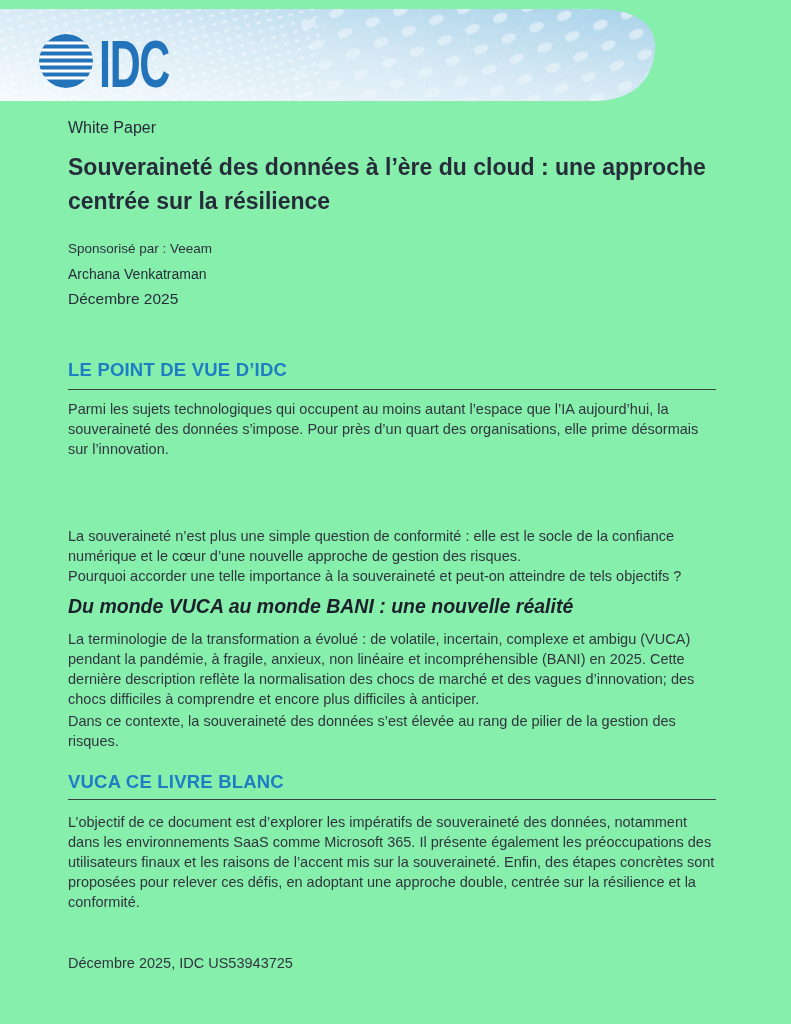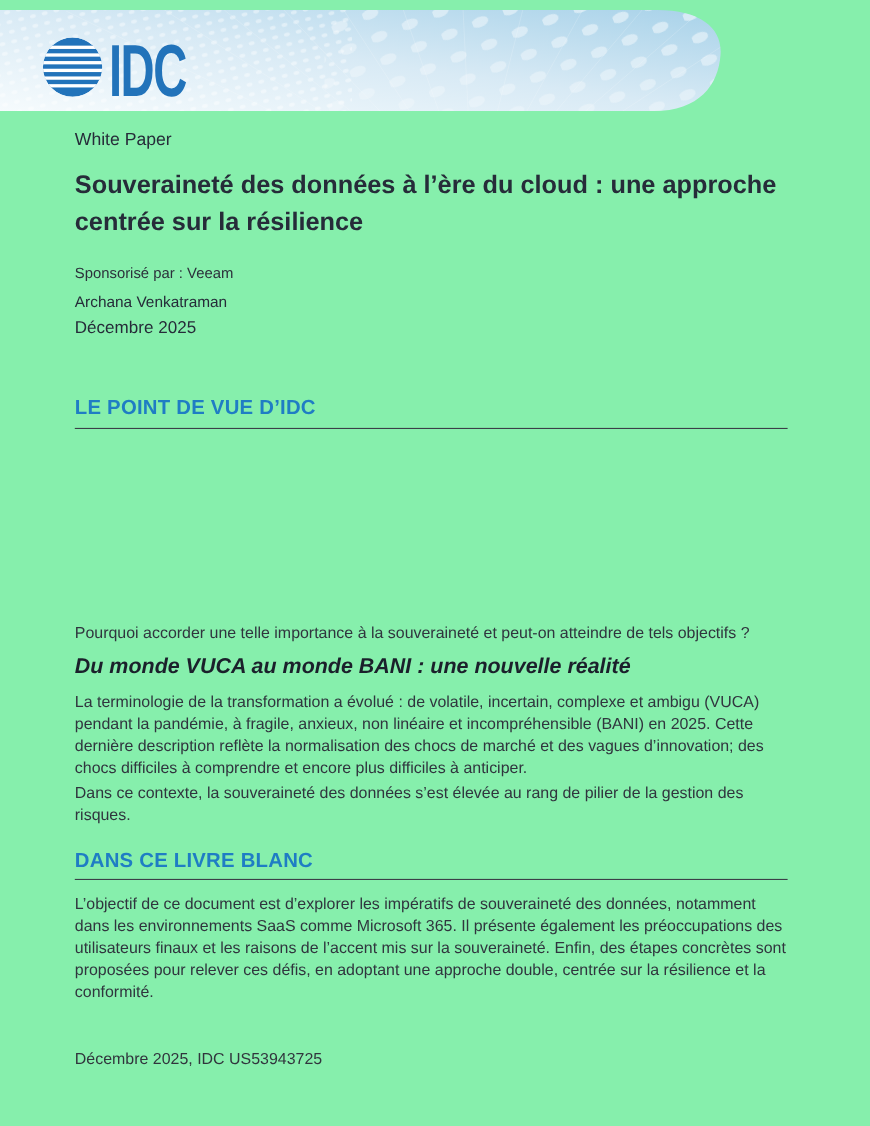--- a/index.html
+++ b/index.html
@@ -152,27 +152,29 @@
 
   <div class="abs sponsor-line">Sponsorisé par : Veeam</div>
 
   <div class="abs author-name">Archana Venkatraman</div>
 
   <div class="abs pub-date">Décembre 2025</div>
 
   <h2 class="abs sec-heading sec1">LE POINT DE VUE D’IDC</h2>
   <div class="abs rule rule1"></div>
 
+  <p class="abs body-par p1">Parmi les sujets technologiques qui occupent au moins autant l’espace que l’IA aujourd’hui, la souveraineté des données s’impose. Pour près d’un quart des organisations, elle prime désormais sur l’innovation.</p>
+  <p class="abs body-par p3">La souveraineté n’est plus une simple question de conformité : elle est le socle de la confiance numérique et le cœur d’une nouvelle approche de gestion des risques.</p>
   <p class="abs body-par p4">Pourquoi accorder une telle importance à la souveraineté et peut-on atteindre de tels objectifs ?</p>
 
   <h3 class="abs sub-heading">Du monde VUCA au monde BANI : une nouvelle réalité</h3>
 
   <p class="abs body-par p5">La terminologie de la transformation a évolué : de volatile, incertain, complexe et ambigu (VUCA) pendant la pandémie, à fragile, anxieux, non linéaire et incompréhensible (BANI) en 2025. Cette dernière description reflète la normalisation des chocs de marché et des vagues d’innovation; des chocs difficiles à comprendre et encore plus difficiles à anticiper.</p>
   <p class="abs body-par p6">Dans ce contexte, la souveraineté des données s’est élevée au rang de pilier de la gestion des risques.</p>
 
-  <h2 class="abs sec-heading sec2">DANS CE LIVRE BLANC</h2>
+  <h2 class="abs sec-heading sec2">VUCA CE LIVRE BLANC</h2>
   <div class="abs rule rule2"></div>
 
   <p class="abs body-par p7">L’objectif de ce document est d’explorer les impératifs de souveraineté des données, notamment dans les environnements SaaS comme Microsoft 365. Il présente également les préoccupations des utilisateurs finaux et les raisons de l’accent mis sur la souveraineté. Enfin, des étapes concrètes sont proposées pour relever ces défis, en adoptant une approche double, centrée sur la résilience et la conformité.</p>
 
   <div class="abs doc-footer">Décembre 2025, IDC US53943725</div>
 
 </div>
 
 </body></html>

